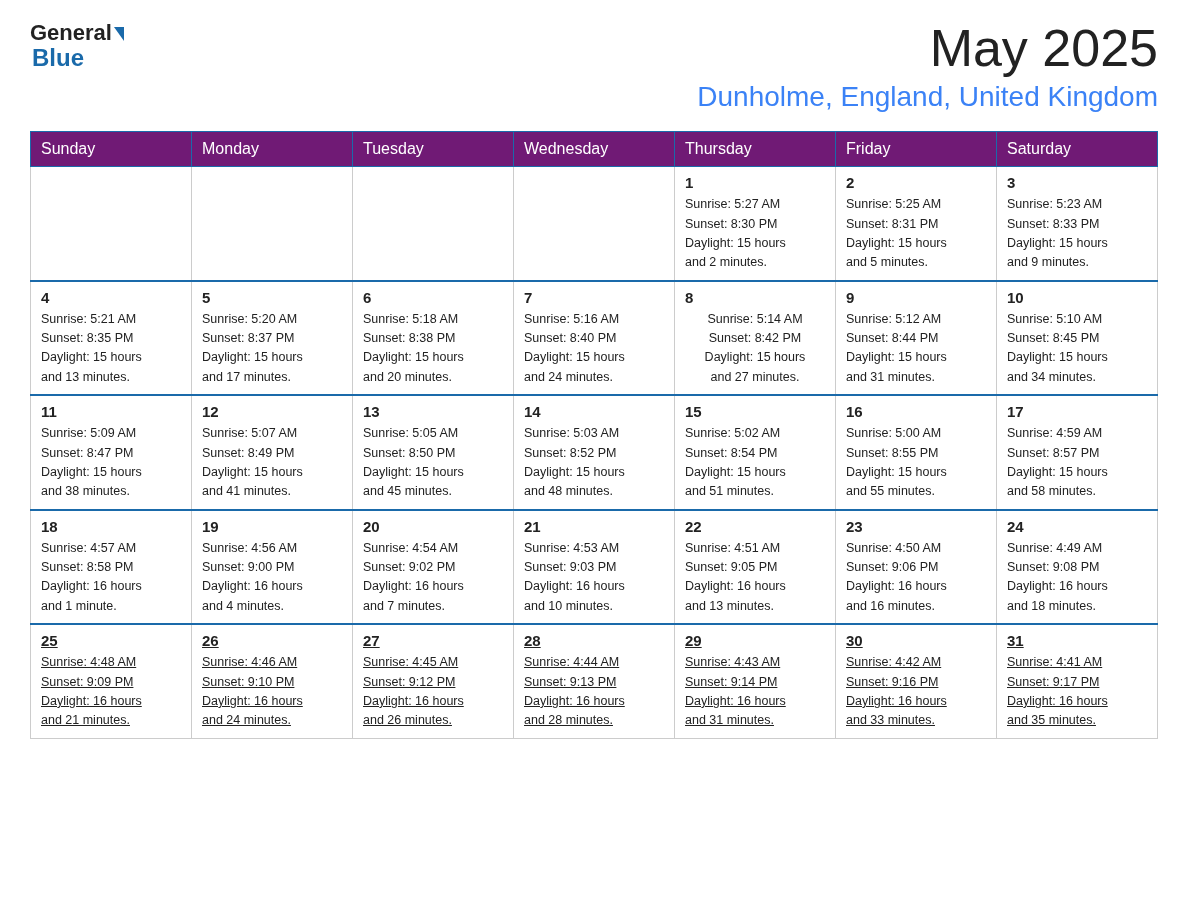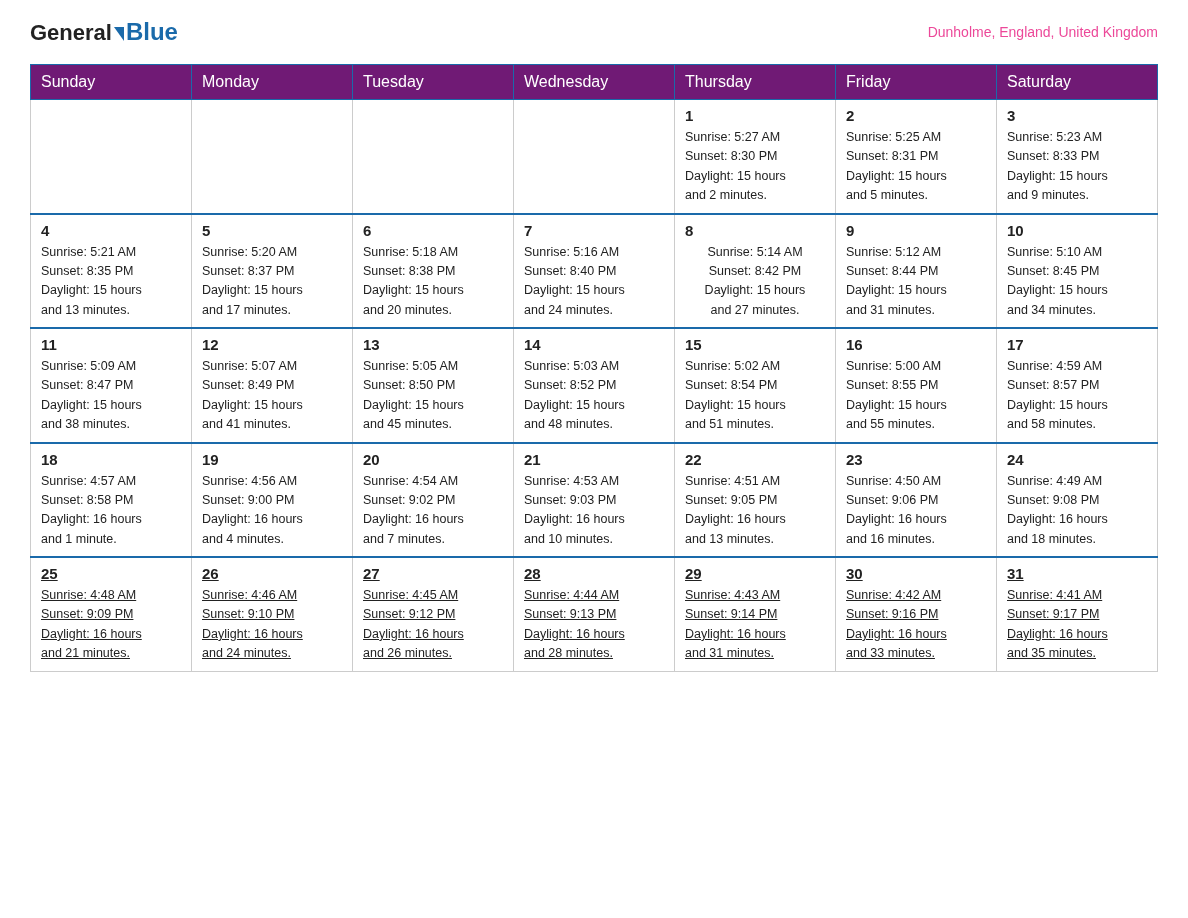--- a/index.html
+++ b/index.html
@@ -12,21 +12,21 @@
       padding: 20px 30px;
     }
     .header {
       display: flex;
       justify-content: space-between;
       align-items: flex-start;
       margin-bottom: 18px;
     }
     .logo {
       display: flex;
-      flex-direction: row;
+      flex-direction: column;
       align-items: flex-start;
     }
     .logo-top {
       display: flex;
       align-items: center;
       font-size: 22px;
       font-weight: bold;
       color: #222;
     }
     .logo-general { color: #222; }
@@ -49,22 +49,22 @@
     .title-section {
       text-align: right;
     }
     .month-title {
       font-size: 52px;
       font-weight: normal;
       color: #222;
       line-height: 1.1;
     }
     .location {
-      font-size: 14px;
-      color: #ec4899;
+      font-size: 28px;
+      color: #3b82f6;
       margin-top: 4px;
     }
     .calendar {
       width: 100%;
       border-collapse: collapse;
       border: 1.5px solid #1a6aaa;
     }
     .calendar th {
       background: #701a75;
       color: #fff;
@@ -111,20 +111,21 @@
 
 <div class="header">
   <div class="logo">
     <div class="logo-top">
       <span class="logo-general">General</span>
       <span class="logo-arrow"></span>
     </div>
     <span class="logo-blue">Blue</span>
   </div>
   <div class="title-section">
+    <div class="month-title">May 2025</div>
     <div class="location">Dunholme, England, United Kingdom</div>
   </div>
 </div>
 
 <table class="calendar">
   <thead>
     <tr>
       <th>Sunday</th>
       <th>Monday</th>
       <th>Tuesday</th>

